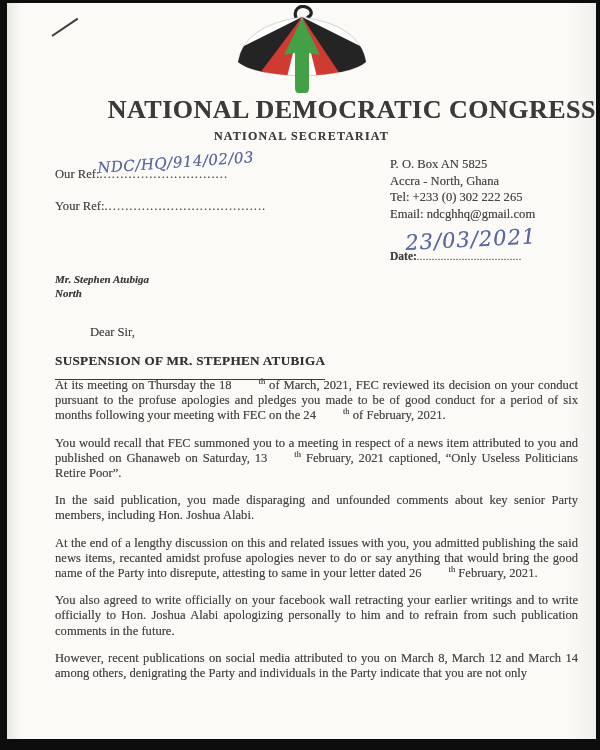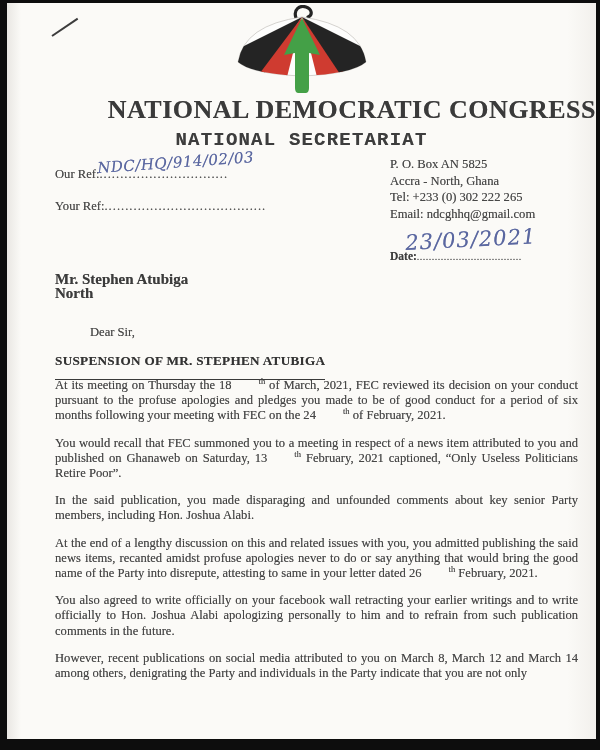--- a/index.html
+++ b/index.html
@@ -22,42 +22,42 @@
     position:absolute;left:45px;top:32px;width:31px;height:0;
     border-top:2.4px solid #3c3c3c;transform:rotate(-34deg);transform-origin:left center;
   }
   .logo{position:absolute;left:50%;top:2px;transform:translateX(-50%);}
   .org-title{
     position:absolute;left:0;top:92px;width:100%;text-align:right;
     font-size:26px;font-weight:bold;color:#3a3a3a;letter-spacing:0.5px;margin:0;
   }
   .sec-title{
     position:absolute;left:0;top:126px;width:100%;text-align:center;
-    font-size:19px;font-weight:bold;color:#3d3d3d;letter-spacing:1.2px;margin:0;font-family:Liberation Mono, monospace;
+    font-size:12px;font-weight:bold;color:#3d3d3d;letter-spacing:1.2px;margin:0;
   }
   .ref-row{position:absolute;font-size:12.6px;color:#474747;}
   .our-ref{left:48px;top:164px;}
   .your-ref{left:48px;top:196px;}
   .dots{letter-spacing:1px;color:#555;}
   .hand{
     font-family:"DejaVu Serif", serif;font-style:italic;color:#5a67a0;
     text-shadow:0 0 0.5px rgba(90,103,160,0.6);
   }
   .our-ref-value{
     position:absolute;left:91px;top:156px;font-size:15px;letter-spacing:0.5px;
     transform:rotate(-4deg);transform-origin:left bottom;white-space:nowrap;
   }
   .contact{position:absolute;left:383px;top:153px;font-size:12.6px;color:#474747;line-height:16.6px;}
   .date-row{position:absolute;left:383px;top:247px;font-size:11.5px;color:#3d3d3d;font-weight:bold;}
   .date-row .dots{font-weight:normal;font-size:10px;letter-spacing:0.5px;}
   .date-value{
     position:absolute;left:399px;top:228px;font-size:21px;letter-spacing:1px;
     transform:rotate(-3deg);transform-origin:left bottom;white-space:nowrap;
   }
-  .recipient{position:absolute;left:48px;top:270px;font-size:15px;font-weight:bold;color:#3b3b3b;line-height:13.5px;}
+  .recipient{position:absolute;left:48px;top:270px;font-size:11px;font-weight:bold;color:#3b3b3b;line-height:13.5px;font-style:italic;}
   .salutation{position:absolute;left:48px;top:322px;font-size:12.6px;color:#474747;margin-left:35px;}
   .subject{
     position:absolute;left:48px;top:350px;font-size:13.2px;font-weight:bold;color:#333;
     letter-spacing:0.3px;border-bottom:1.6px solid #3a3a3a;padding-bottom:10px;
   }
   .bodytext{position:absolute;left:48px;top:375px;width:523px;color:#464646;}
   .bodytext p{
     margin:0 0 12px 0;font-size:12.6px;line-height:15.2px;text-align:justify;
   }
   .bodytext sup{font-size:8.5px;line-height:0;padding-left:27px;}

